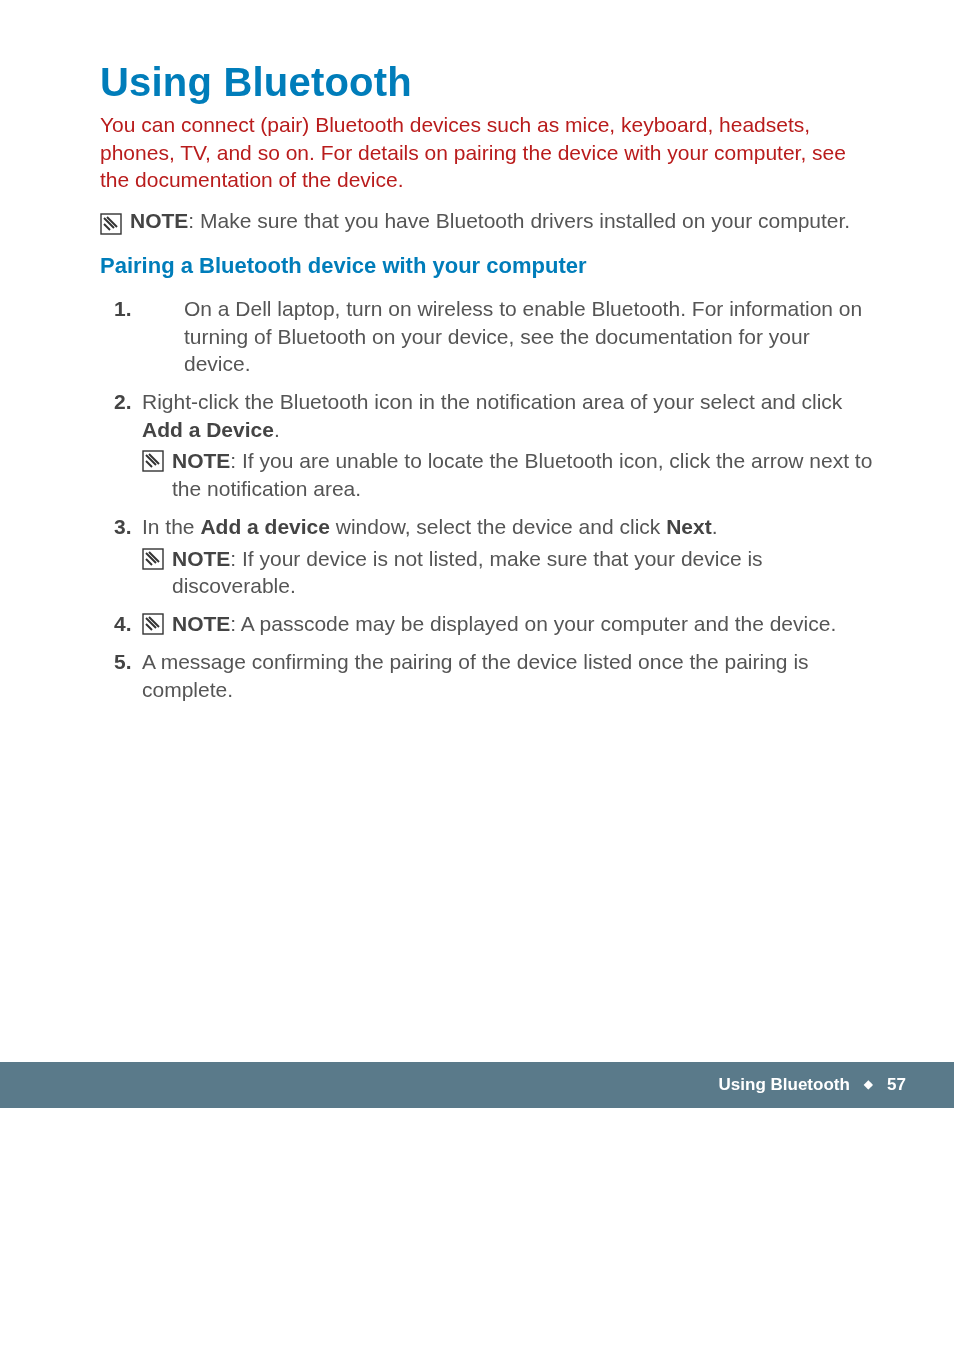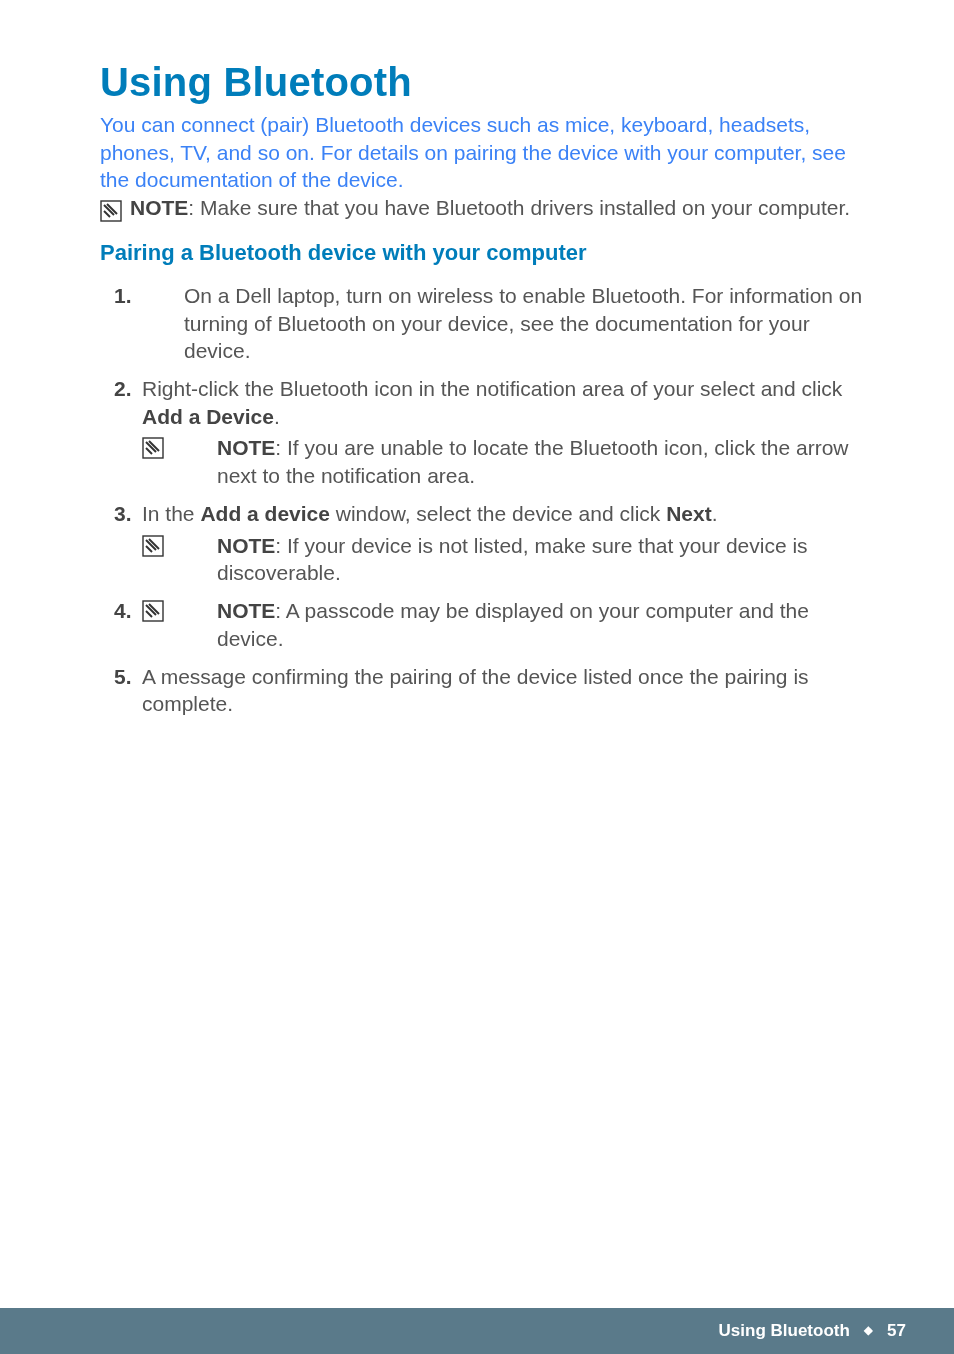--- a/index.html
+++ b/index.html
@@ -1,31 +1,31 @@
 <!DOCTYPE html>
 <html><head>
 <meta charset="utf-8">
 <style>
   * { margin: 0; padding: 0; box-sizing: border-box; }
   html, body { width: 954px; height: 1354px; background: #fff; font-family: "Segoe UI", "Helvetica Neue", Arial, sans-serif; color: #4a4a4a; }
-  .page { width: 954px; height: 1354px; position: relative; padding: 60px 75px 0 100px; border-radius: 21px; }
+  .page { width: 954px; height: 1108px; position: relative; padding: 60px 75px 0 100px; border-radius: 21px; }
   .h1 { color: #007dba; font-size: 40px; font-weight: 700; margin-bottom: 6px; letter-spacing: 0.2px; }
-  .intro { font-size: 21px; line-height: 1.32; margin-bottom: 0; color: #3b82f6; }
+  .intro { font-size: 21px; line-height: 1.32; margin-bottom: 13px; color: #b91c1c; }
   .note-row { display: flex; align-items: flex-end; margin-bottom: 18px; }
   .note-icon { flex: 0 0 auto; margin-right: 8px; margin-top: 3px; }
   .note-icon svg { display: block; }
   .note-text { font-size: 21px; line-height: 1.32; color: #555; }
   .bold { font-weight: 700; color: #444; }
   .h2 { color: #007dba; font-size: 22px; font-weight: 700; margin: 8px 0 16px 0; }
   .ol { list-style: none; padding-left: 20px; }
   .li { position: relative; font-size: 21px; line-height: 1.32; color: #555; margin-bottom: 10px; padding-left: 22px; }
   .li .num { position: absolute; left: -6px; top: 0; font-weight: 700; color: #444; }
   .li .body { display: block; }
   .li .para { margin-top: 2px; margin-left: 42px; }
-  .li .sub-note { display: flex; align-items: flex-start; margin-top: 4px; gap: 45px; }
+  .li .sub-note { display: flex; align-items: flex-start; margin-top: 4px; }
   .li .sub-note .note-icon { margin-right: 8px; margin-top: 3px; }
   .footer { position: absolute; left: 0; right: 0; bottom: 0; height: 46px; background: #5a7a8a; color: #fff; display: flex; align-items: center; justify-content: flex-end; padding-right: 48px; font-size: 17px; }
   .footer .title { font-weight: 600; }
   .footer .diamond { margin: 0 14px; font-size: 12px; position: relative; top: -1px; }
   .footer .pagenum { font-weight: 700; }
 </style>
 </head>
 <body>
 
 <div class="page">

